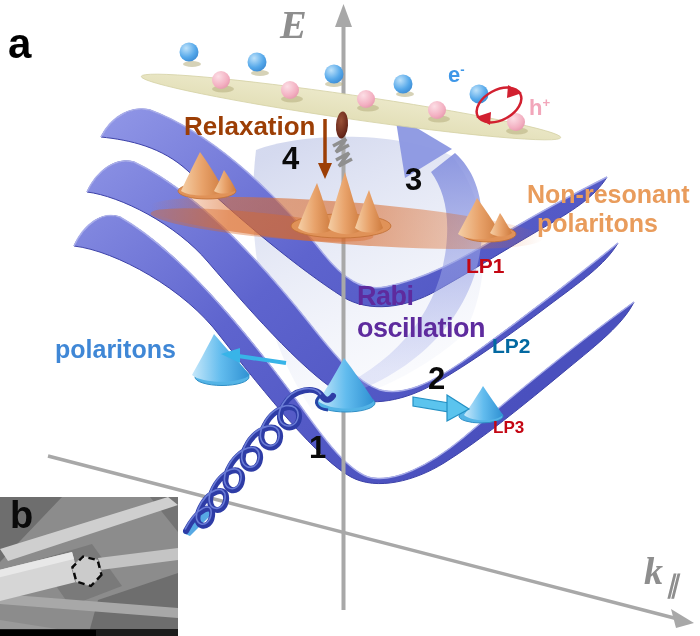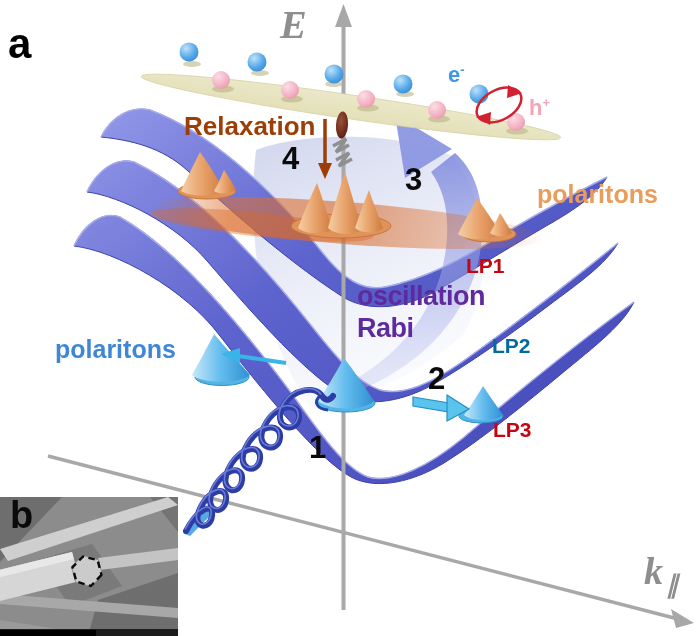--- a/index.html
+++ b/index.html
@@ -233,39 +233,40 @@
   <span>h</span><span class="sup">+</span>
 </div>
 
 <div class="lbl" style="left:184px;top:112px;font-size:26px;color:#9C3E05;">Relaxation</div>
 
 <div class="lbl" style="left:282px;top:141px;font-size:31px;color:#0A0A0A;">4</div>
 
 <div class="lbl" style="left:405px;top:162px;font-size:31px;color:#0A0A0A;">3</div>
 
 <div class="lbl" style="left:527px;top:180px;font-size:25px;color:#E99C5C;line-height:1.16;">
+  <span class="l2">Non-resonant</span>
   <span class="l2" style="padding-left:10px;">polaritons</span>
 </div>
 
 <div class="lbl" style="left:466px;top:254px;font-size:21px;color:#C40613;">LP1</div>
 
 <div class="lbl" style="left:357px;top:281px;font-size:27px;color:#5E2B9E;letter-spacing:-0.5px;line-height:1.18;">
+  <span class="l2">Rabi</span>
   <span class="l2">oscillation</span>
-  <span class="l2">Rabi</span>
 </div>
 
 <div class="lbl" style="left:492px;top:334px;font-size:21px;color:#0369a1;">LP2</div>
 
 <div class="lbl" style="left:55px;top:334px;font-size:25px;color:#3F87D6;line-height:1.2;">
   <span class="l2">polaritons</span>
 </div>
 
 <div class="lbl" style="left:428px;top:361px;font-size:31px;color:#0A0A0A;">2</div>
 
-<div class="lbl" style="left:493px;top:418px;font-size:21px;color:#C40613;">LP3</div>
+<div class="lbl" style="left:493px;top:418px;font-size:17px;color:#C40613;">LP3</div>
 
 <div class="lbl" style="left:309px;top:430px;font-size:31px;color:#0A0A0A;">1</div>
 
 
 <div class="lbl" style="left:10px;top:494px;font-size:38px;color:#0A0A0A;">b</div>
 
 <div class="lbl serifax" style="left:644px;top:550px;font-size:38px;color:#8E8E8E;">
   <span>k</span><span class="ksub">∥</span>
 </div>
 

